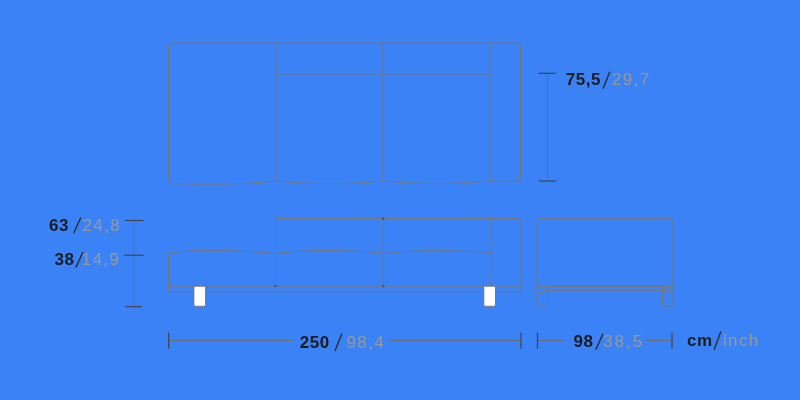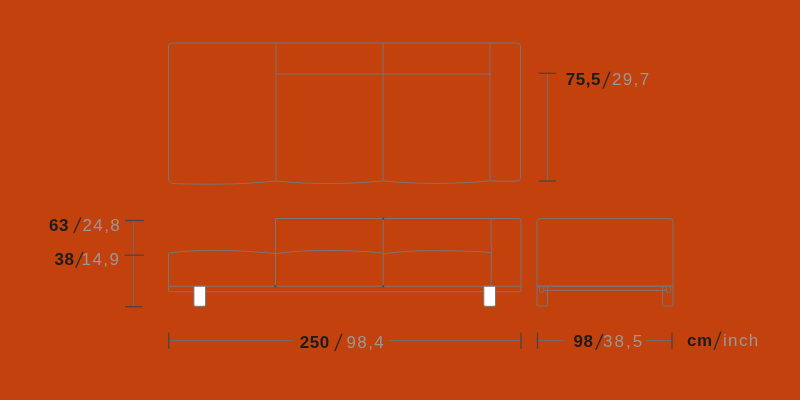--- a/index.html
+++ b/index.html
@@ -1,16 +1,16 @@
 <!DOCTYPE html>
 <html><head>
 <meta charset="utf-8">
 <style>
   html,body{margin:0;padding:0;background:#ffffff;}
-  .stage{position:relative;width:800px;height:400px;background:#c2410c;overflow:hidden;
+  .stage{position:relative;width:800px;height:400px;background:#3b82f6;overflow:hidden;
          font-family:"Liberation Sans",sans-serif;}
   svg{position:absolute;left:0;top:0;}
   text{font-family:"Liberation Sans",sans-serif;}
   .cm{font-weight:bold;fill:#1c1c1c;letter-spacing:0.55px;}
   .in{font-weight:normal;fill:#989898;letter-spacing:1.4px;}
 </style>
 </head>
 <body>
 <div class="stage">
 <svg width="800" height="400" viewBox="0 0 800 400">

